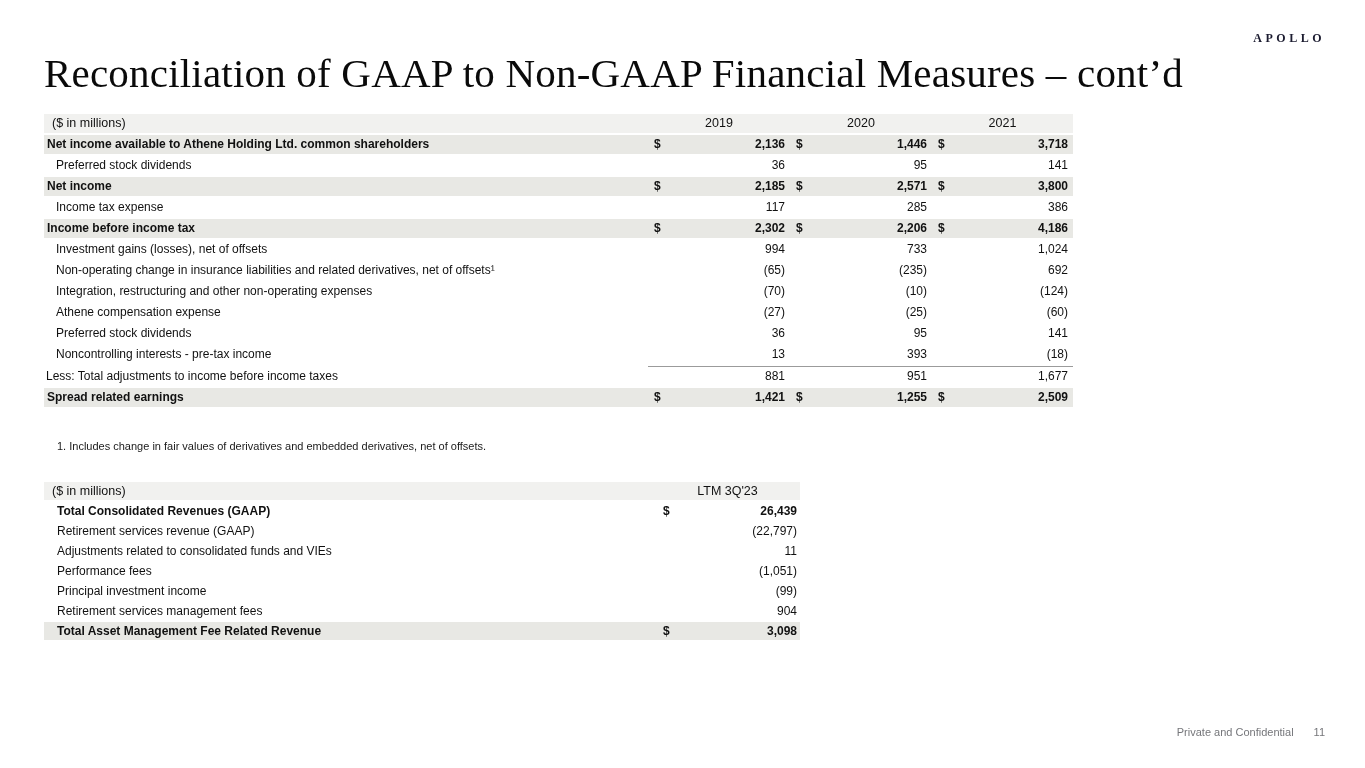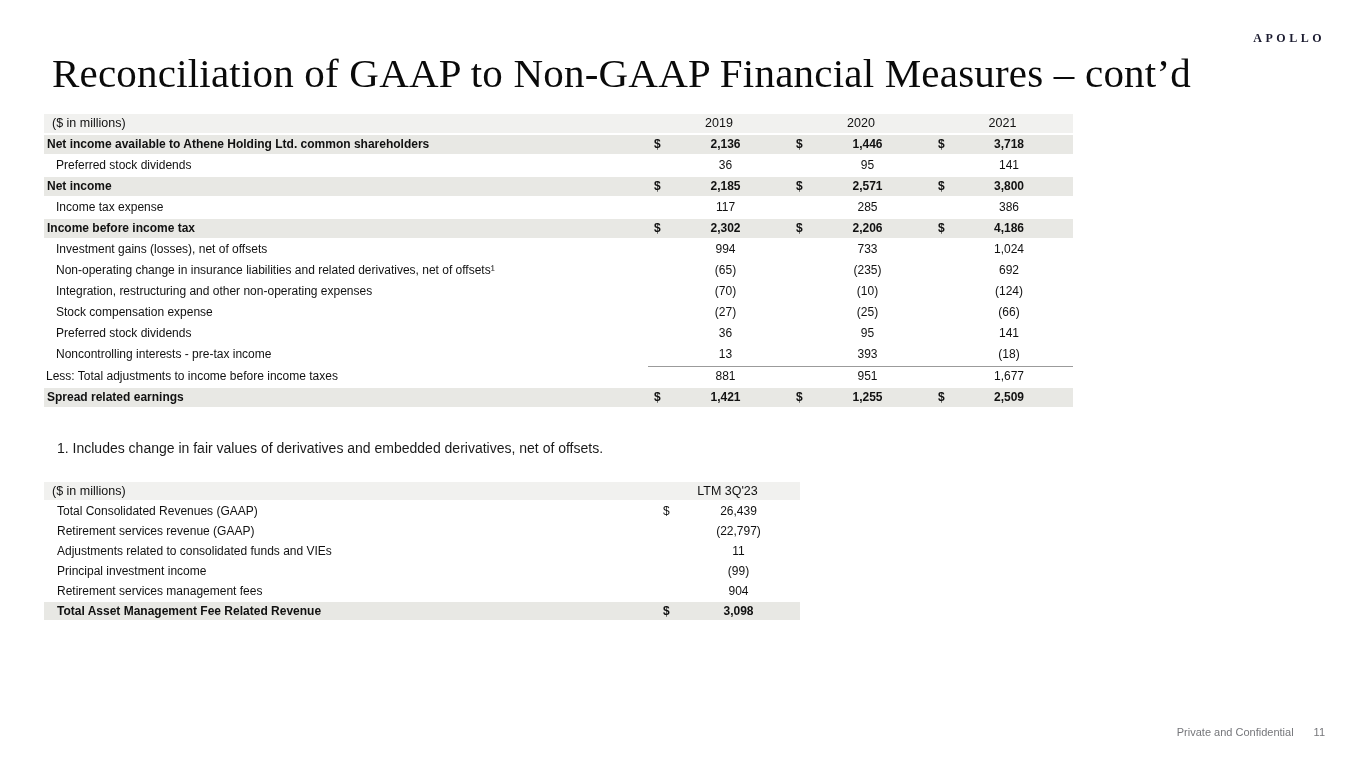--- a/index.html
+++ b/index.html
@@ -14,21 +14,21 @@
   .slide { position:absolute; inset:0; background:#ffffff; }
 
   .logo {
     position:absolute; top:31px; right:40px;
     font-family:"Liberation Serif", serif;
     font-size:12px; letter-spacing:3.5px;
     color:#1c1c30; font-weight:600;margin-left:40px;
   }
 
   .title {
-    position:absolute; left:52px; top:50px;
+    position:absolute; left:44px; top:50px;
     font-family:"Liberation Serif", serif;
     font-weight:400; font-size:41px; line-height:1.15;
     color:#0a0a0a; white-space:nowrap; letter-spacing:0.2px;
   }
 
   table.fin-table {
     position:absolute;
     border-collapse:separate; border-spacing:0;
     table-layout:fixed;
     font-size:12px; color:#111111;
@@ -43,36 +43,36 @@
     font-weight:400;
   }
   .t2 th, .t2 td { height:18px; line-height:18px; }
 
   .fin-table thead th { background:#f1f1ef; font-size:12.5px; }
   th.unit  { text-align:left; padding-left:8px; }
   th.col-head { text-align:center; }
 
   td.label  { text-align:left; padding-left:3px; }
   td.dollar { text-align:left; padding-left:6px; }
-  td.value  { text-align:center; padding-right:5px; }
+  td.value  { text-align:right; padding-right:5px; }
 
   tr.row-total td { background:#e8e8e4; font-weight:700; }
-  tr.row-bold  td { font-weight:400; }
+  tr.row-bold  td { font-weight:700; }
   tr.row-item  td.label { padding-left:12px; }
   tr.row-less  td.label { padding-left:2px; }
   tr.row-rule-above td.dollar,
   tr.row-rule-above td.value { border-top:1px solid #9b9b9b; }
 
   .t2 tbody td.label  { padding-left:13px; }
   .t2 tbody td.dollar { padding-left:8px; }
   .t2 tbody td.value  { padding-right:3px; }
 
   .footnote {
     position:absolute; left:57px; top:440px;
-    font-size:14px; color:#1a1a1a;
+    font-size:11px; color:#1a1a1a;
   }
 
   .footer {
     position:absolute; top:726px; right:40px;
     font-size:11px; color:#75767a;
     display:flex; align-items:center;
   }
   .footer .page-num { margin-left:20px; }
 </style>
 </head>
@@ -169,27 +169,27 @@
         <tr class="row-item">
           <td class="label">Integration, restructuring and other non-operating expenses</td>
           <td class="dollar"></td>
           <td class="value">(70)</td>
           <td class="dollar"></td>
           <td class="value">(10)</td>
           <td class="dollar"></td>
           <td class="value">(124)</td>
         </tr>
         <tr class="row-item">
-          <td class="label">Stock compensation expense</td>
+          <td class="label">Athene compensation expense</td>
           <td class="dollar"></td>
           <td class="value">(27)</td>
           <td class="dollar"></td>
           <td class="value">(25)</td>
           <td class="dollar"></td>
-          <td class="value">(66)</td>
+          <td class="value">(60)</td>
         </tr>
         <tr class="row-item">
           <td class="label">Preferred stock dividends</td>
           <td class="dollar"></td>
           <td class="value">36</td>
           <td class="dollar"></td>
           <td class="value">95</td>
           <td class="dollar"></td>
           <td class="value">141</td>
         </tr>
@@ -247,20 +247,25 @@
           <td class="label">Retirement services revenue (GAAP)</td>
           <td class="dollar"></td>
           <td class="value">(22,797)</td>
         </tr>
         <tr class="row-item">
           <td class="label">Adjustments related to consolidated funds and VIEs</td>
           <td class="dollar"></td>
           <td class="value">11</td>
         </tr>
         <tr class="row-item">
+          <td class="label">Performance fees</td>
+          <td class="dollar"></td>
+          <td class="value">(1,051)</td>
+        </tr>
+        <tr class="row-item">
           <td class="label">Principal investment income</td>
           <td class="dollar"></td>
           <td class="value">(99)</td>
         </tr>
         <tr class="row-item">
           <td class="label">Retirement services management fees</td>
           <td class="dollar"></td>
           <td class="value">904</td>
         </tr>
         <tr class="row-total">

